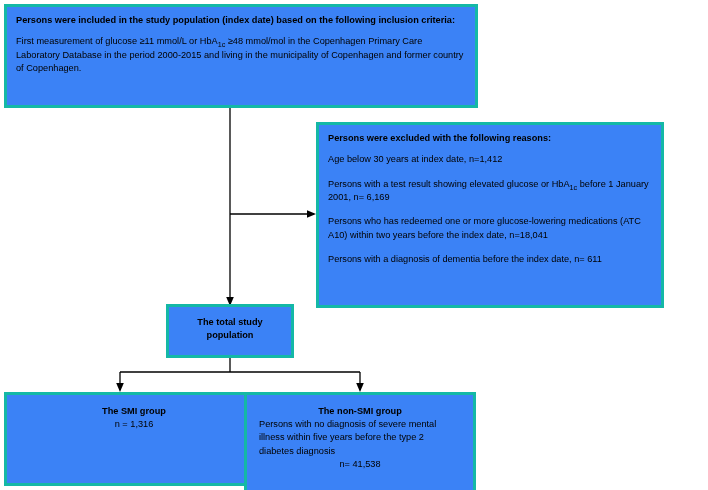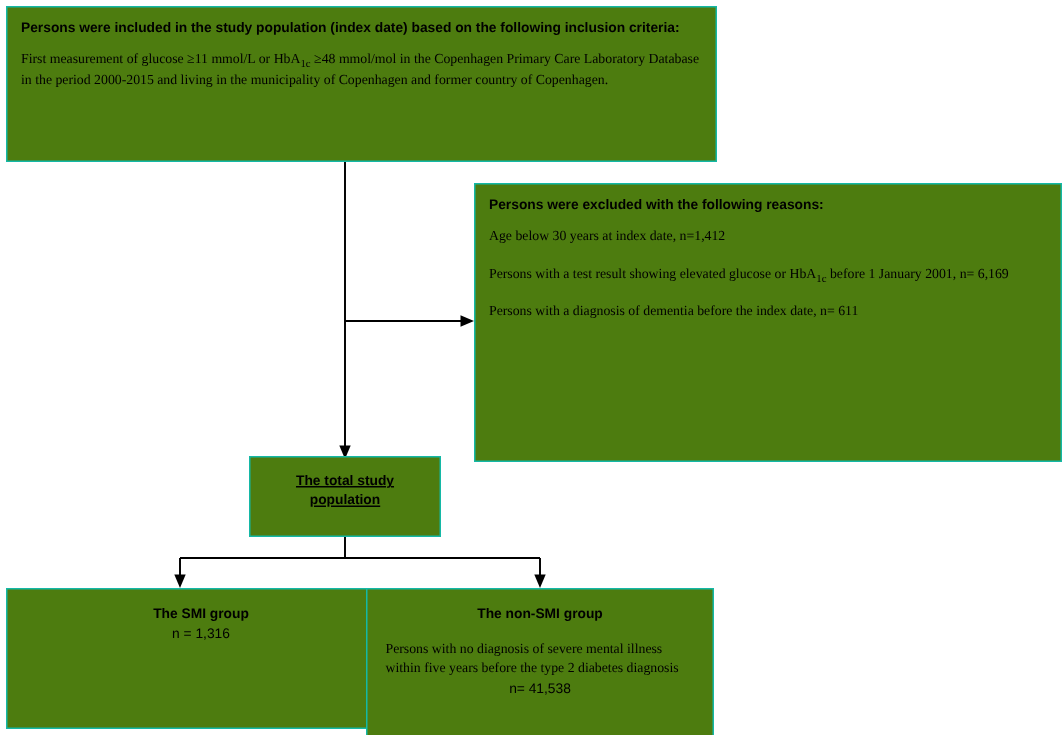--- a/index.html
+++ b/index.html
@@ -14,38 +14,37 @@
     color: #000000;
     overflow: hidden;
   }
   #canvas {
     position: relative;
     width: 708px;
     height: 490px;
   }
   .box {
     position: absolute;
-    border: 1px solid #14b8a6;
-    background: #4d7c0f;
+    border: 3px solid #14b8a6;
+    background: #3b82f6;
     box-sizing: border-box;
   }
   .box-inner {
     padding: 7px 9px 6px 9px;
   }
   .b-title {
     font-size: 9.2px;
     font-weight: bold;
     line-height: 1.35;
     margin: 0 0 9px 0;
   }
   .b-text {
     font-size: 9.2px;
     line-height: 1.45;
     margin: 0;
-    font-family: Liberation Serif, serif;
   }
   .b-text.spaced {
     margin-bottom: 11px;
   }
   .b-text.last {
     margin-bottom: 0;
   }
   .ctr-title {
     font-size: 9.2px;
     font-weight: bold;
@@ -67,25 +66,25 @@
   svg.connectors {
     position: absolute;
     left: 0;
     top: 0;
     width: 708px;
     height: 490px;
     pointer-events: none;
   }
   
   #box-inclusion { left: 4px;   top: 4px;   width: 474px; height: 104px; }
-  #box-exclusion { left: 316px; top: 122px; width: 392px; height: 186px; }
+  #box-exclusion { left: 316px; top: 122px; width: 348px; height: 186px; }
   #box-total     { left: 166px; top: 304px; width: 128px; height: 54px;  }
   #box-smi       { left: 4px;   top: 392px; width: 260px; height: 94px;  }
   #box-nonsmi    { left: 244px; top: 392px; width: 232px; height: 112px;  }
-  #box-total .box-inner { padding: 9px 6px; text-decoration: underline; }
+  #box-total .box-inner { padding: 9px 6px; }
   #box-smi .box-inner, #box-nonsmi .box-inner { padding: 10px 12px; }
 </style>
 </head>
 <body>
 
 <div id="canvas">
 
   <svg class="connectors" xmlns="http://www.w3.org/2000/svg">
 
     <line x1="230" y1="108" x2="230" y2="304" stroke="#000" stroke-width="1.3"></line>
@@ -107,38 +106,39 @@
       <p class="b-title">Persons were included in the study population (index date) based on the following inclusion criteria:</p>
       <p class="b-text"><span>First measurement of glucose ≥11 mmol/L or HbA</span><span class="sub">1c</span><span> ≥48 mmol/mol in the Copenhagen Primary Care Laboratory Database in the period 2000-2015 and living in the municipality of Copenhagen and former country of Copenhagen.</span></p>
     </div>
   </div>
 
   <div class="box" id="box-exclusion">
     <div class="box-inner">
       <p class="b-title">Persons were excluded with the following reasons:</p>
       <p class="b-text spaced"><span>Age below 30 years at index date, n=1,412</span></p>
       <p class="b-text spaced"><span>Persons with a test result showing elevated glucose or HbA</span><span class="sub">1c</span><span> before 1 January 2001, n= 6,169</span></p>
+      <p class="b-text spaced"><span>Persons who has redeemed one or more glucose-lowering medications (ATC A10) within two years before the index date, n=18,041</span></p>
       <p class="b-text last"><span>Persons with a diagnosis of dementia before the index date, n= 611</span></p>
     </div>
   </div>
 
   <div class="box" id="box-total">
     <div class="box-inner">
       <p class="ctr-title">The total study population</p>
     </div>
   </div>
 
   <div class="box" id="box-smi">
     <div class="box-inner">
       <p class="ctr-title">The SMI group</p>
       <p class="ctr-text">n = 1,316</p>
     </div>
   </div>
 
   <div class="box" id="box-nonsmi">
     <div class="box-inner">
       <p class="ctr-title">The non-SMI group</p>
-      <p class="b-text" style="margin-top:10px">Persons with no diagnosis of severe mental illness within five years before the type 2 diabetes diagnosis</p>
+      <p class="b-text" style="margin-top:0">Persons with no diagnosis of severe mental illness within five years before the type 2 diabetes diagnosis</p>
       <p class="ctr-text">n= 41,538</p>
     </div>
   </div>
 
 </div>
 
 </body></html>

